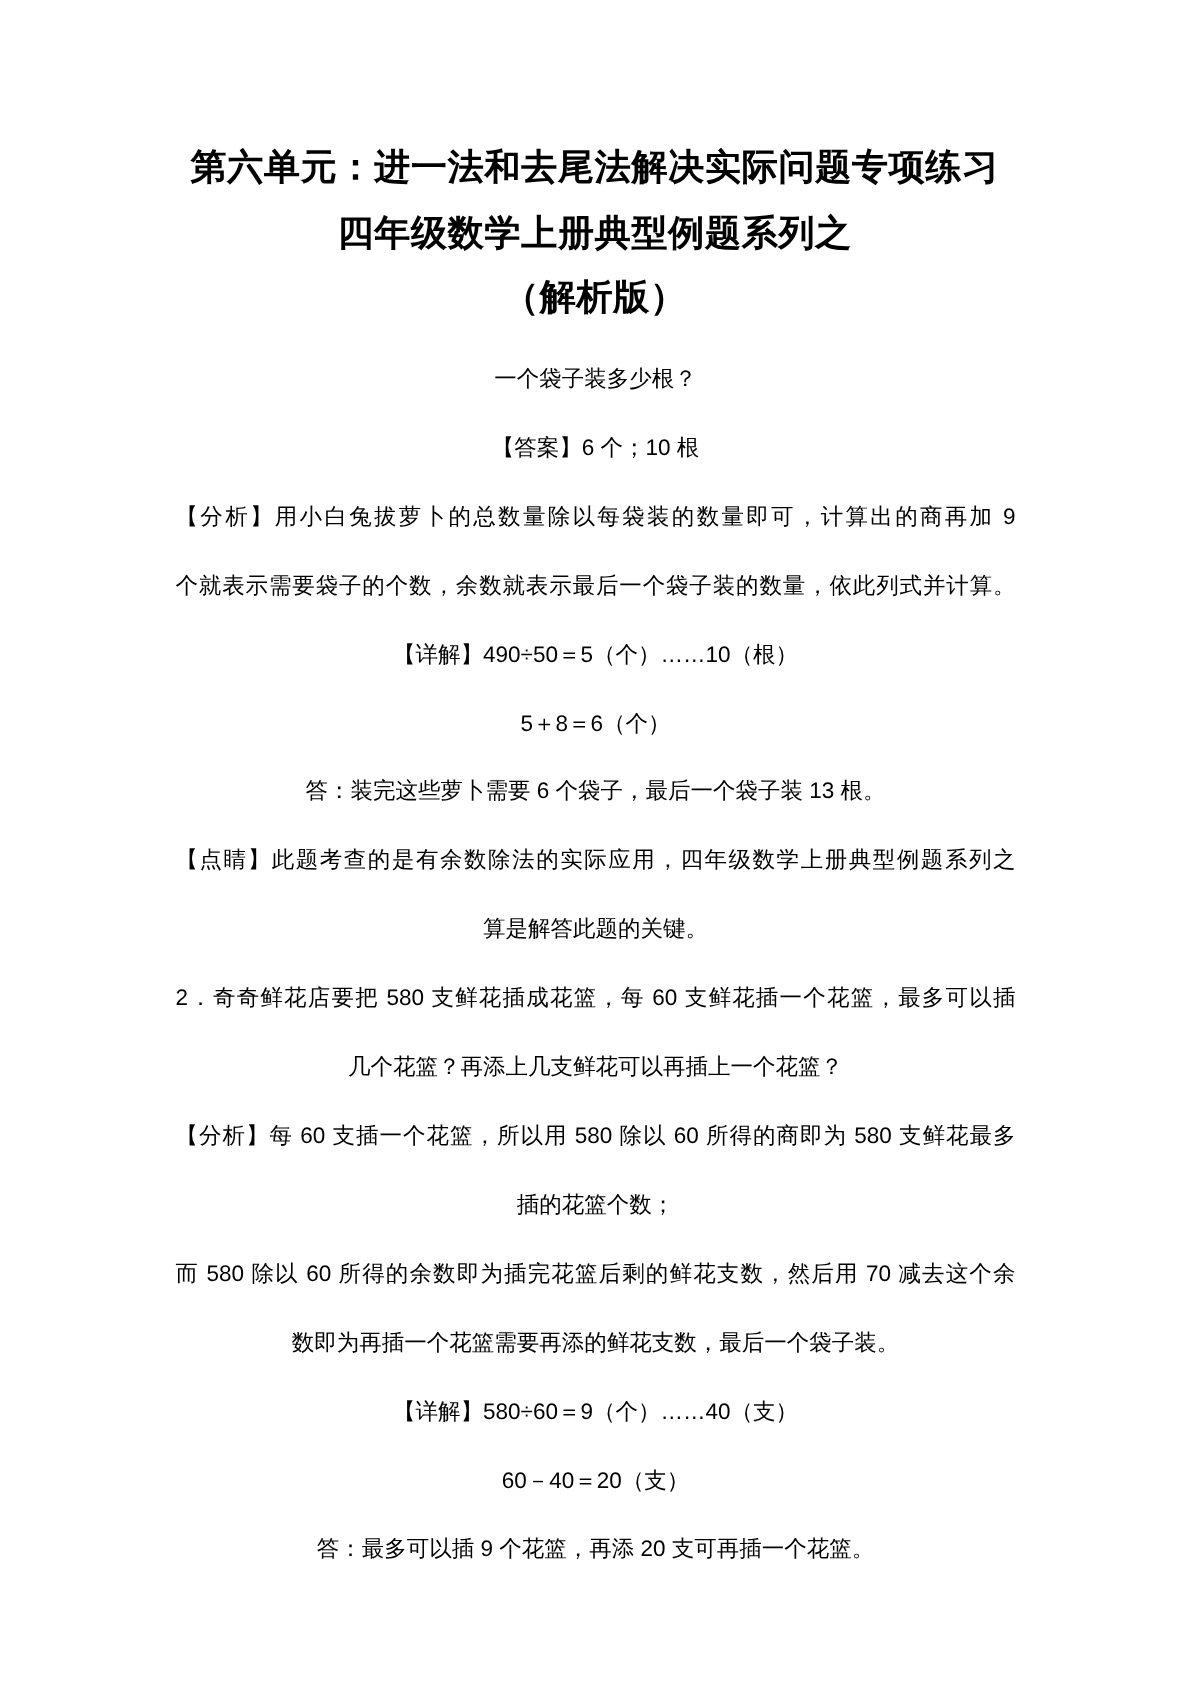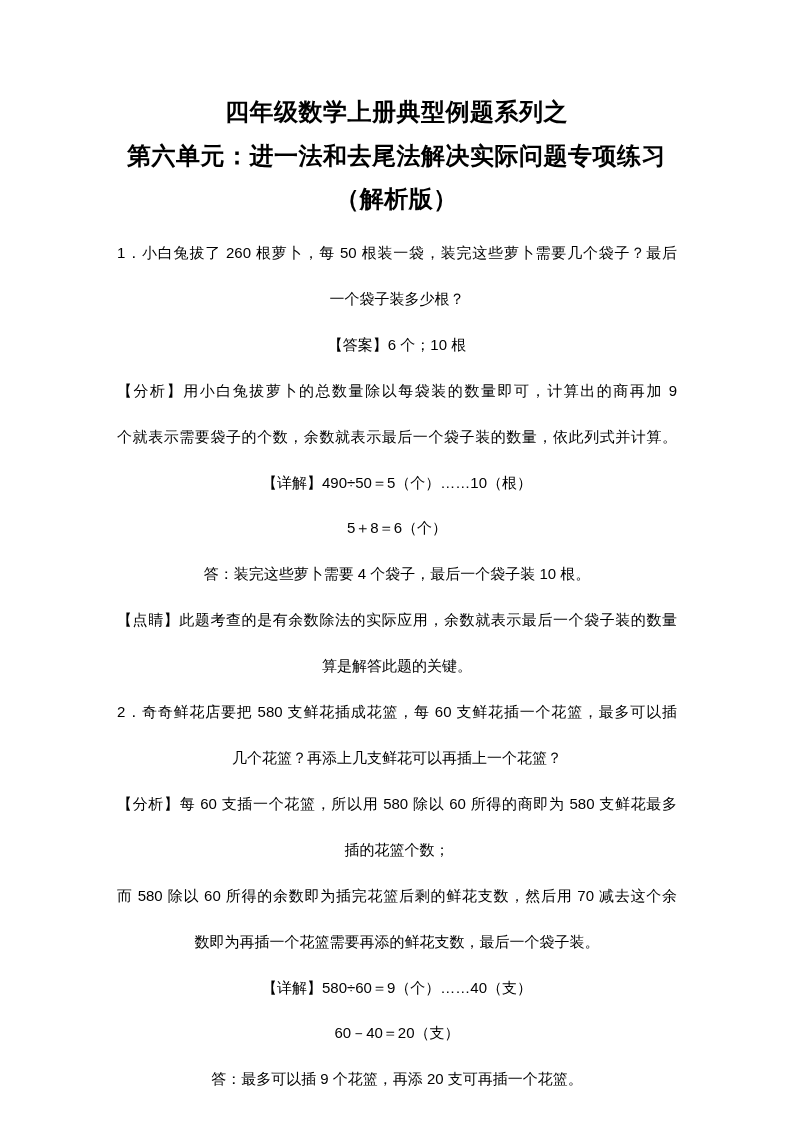--- a/index.html
+++ b/index.html
@@ -47,35 +47,34 @@
     text-align: justify;
     text-align-last: justify;
   }
 </style>
 </head>
 <body>
 
 <div class="page">
 
   <header class="doc-title">
+    <div class="title-line">第六单元：进一法和去尾法解决实际问题专项练习</div>
     <div class="title-line">四年级数学上册典型例题系列之</div>
-    <div class="title-line">第六单元：进一法和去尾法解决实际问题专项练习</div>
     <div class="title-line">（解析版）</div>
   </header>
 
   <main class="doc-body">
-    <p class="line full">1．小白兔拔了 260 根萝卜，每 50 根装一袋，装完这些萝卜需要几个袋子？最后</p>
     <p class="line">一个袋子装多少根？</p>
     <p class="line">【答案】6 个；10 根</p>
     <p class="line full">【分析】用小白兔拔萝卜的总数量除以每袋装的数量即可，计算出的商再加 9</p>
     <p class="line full">个就表示需要袋子的个数，余数就表示最后一个袋子装的数量，依此列式并计算。</p>
     <p class="line">【详解】490÷50＝5（个）……10（根）</p>
     <p class="line">5＋8＝6（个）</p>
-    <p class="line">答：装完这些萝卜需要 4 个袋子，最后一个袋子装 10 根。</p>
-    <p class="line full">【点睛】此题考查的是有余数除法的实际应用，余数就表示最后一个袋子装的数量</p>
+    <p class="line">答：装完这些萝卜需要 6 个袋子，最后一个袋子装 13 根。</p>
+    <p class="line full">【点睛】此题考查的是有余数除法的实际应用，四年级数学上册典型例题系列之</p>
     <p class="line">算是解答此题的关键。</p>
     <p class="line full">2．奇奇鲜花店要把 580 支鲜花插成花篮，每 60 支鲜花插一个花篮，最多可以插</p>
     <p class="line">几个花篮？再添上几支鲜花可以再插上一个花篮？</p>
     <p class="line full">【分析】每 60 支插一个花篮，所以用 580 除以 60 所得的商即为 580 支鲜花最多</p>
     <p class="line">插的花篮个数；</p>
     <p class="line full">而 580 除以 60 所得的余数即为插完花篮后剩的鲜花支数，然后用 70 减去这个余</p>
     <p class="line">数即为再插一个花篮需要再添的鲜花支数，最后一个袋子装。</p>
     <p class="line">【详解】580÷60＝9（个）……40（支）</p>
     <p class="line">60－40＝20（支）</p>
     <p class="line">答：最多可以插 9 个花篮，再添 20 支可再插一个花篮。</p>

